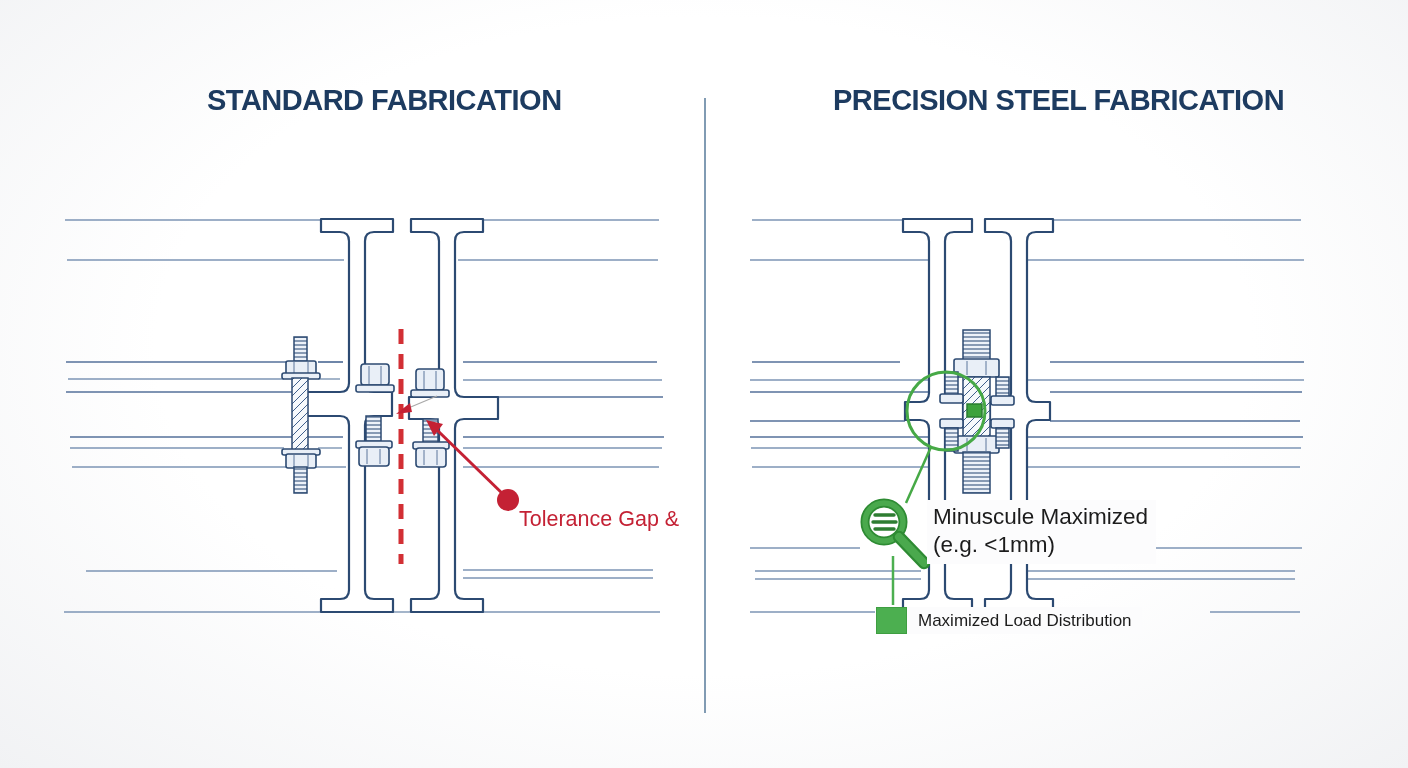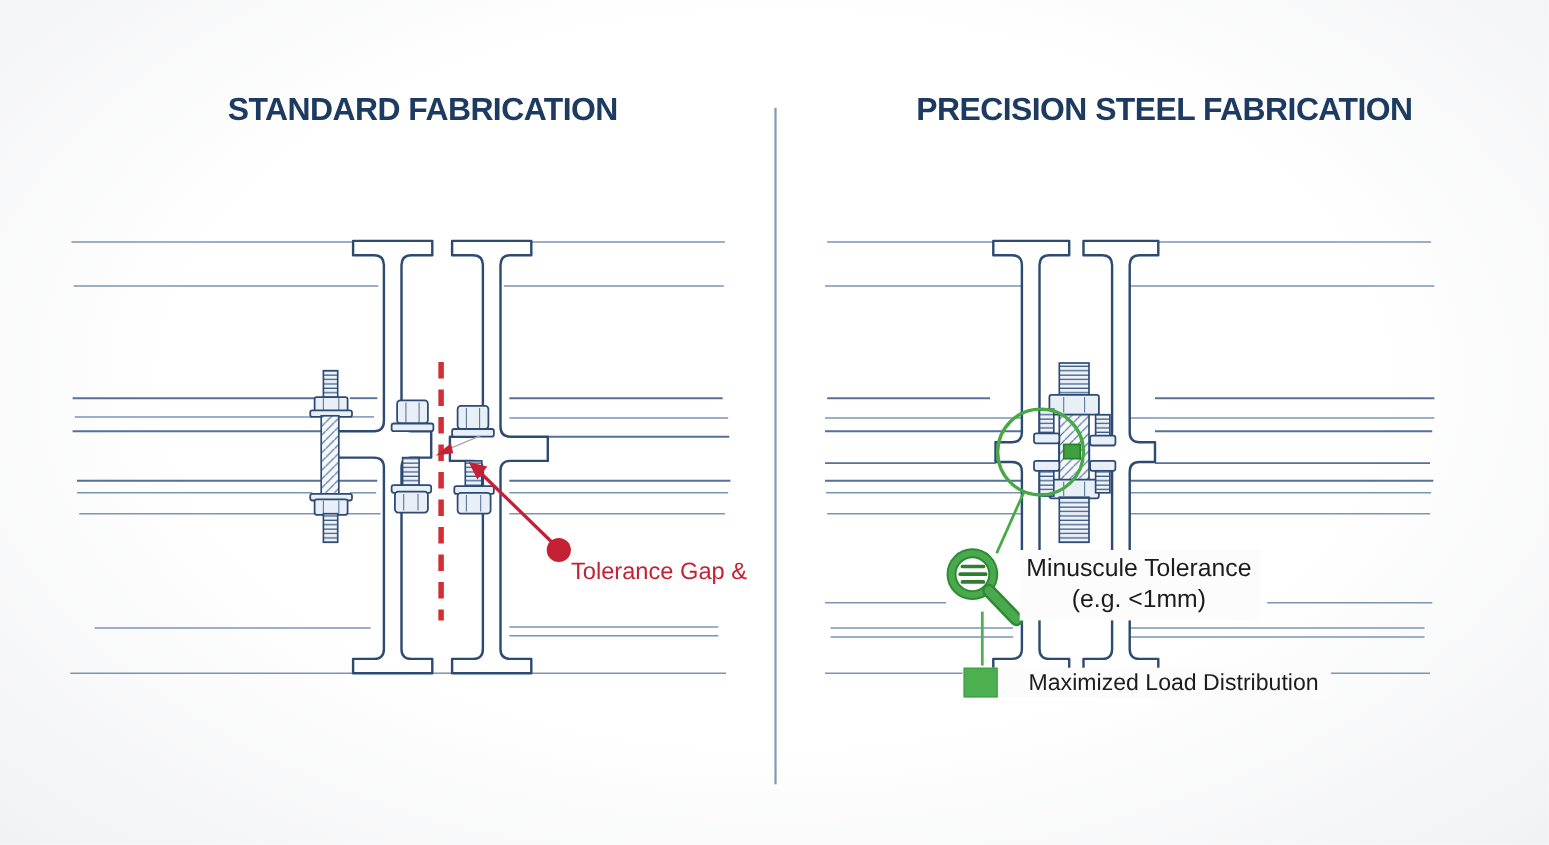--- a/index.html
+++ b/index.html
@@ -19,40 +19,40 @@
   .panel-title{
     position:absolute;top:84px;white-space:nowrap;
     font-size:29px;font-weight:700;letter-spacing:-0.5px;color:var(--navy);
   }
   #title-left{left:207px;}
   #title-right{left:833px;text-align:center;}
   .divider{
     position:absolute;left:704px;top:98px;width:2px;height:615px;
     background:var(--divider);opacity:.85;
   }
-  .callout{position:absolute;white-space:nowrap;text-align:center;}
+  .callout{position:absolute;white-space:nowrap;}
   .callout span{display:block;}
   #callout-red{
     left:519px;top:506px;color:var(--red);
     font-size:21.5px;line-height:27px;font-weight:400;
   }
   #callout-green{
     left:927px;top:500px;color:var(--ink);
     font-size:22.5px;line-height:28px;
     background:var(--bg);padding:3px 8px 5px 6px;
   }
   .legend-row{
     position:absolute;left:876px;top:607px;display:flex;align-items:center;
     background:var(--bg);padding-right:10px;
   }
   .legend-swatch{
     width:31px;height:27px;background:var(--green-legend);
     border:1px solid #3e9e41;flex:0 0 auto;
   }
-  .legend-label{margin-left:28px;color:var(--ink);font-size:21px;white-space:nowrap;}
+  .legend-label{margin-left:11px;color:var(--ink);font-size:17px;white-space:nowrap;}
   
   .ln{stroke:var(--line);stroke-width:1.4;fill:none;}
   .lnd{stroke:var(--line-d);stroke-width:1.7;fill:none;}
   .steel{fill:#ffffff;stroke:var(--steel);stroke-width:2.2;stroke-linejoin:round;}
   .bolt{fill:#e9eff7;stroke:var(--steel);stroke-width:1.6;}
   .outl{stroke:var(--steel);stroke-width:1.5;}
   .fct{stroke:#5c779c;stroke-width:1;fill:none;}
   .redfill{fill:var(--red);}
   .redln{stroke:var(--red);stroke-width:3;fill:none;}
   .grayln{stroke:#a9a9a9;stroke-width:1.2;fill:none;}
@@ -238,21 +238,21 @@
   <div class="divider"></div>
 
   <div class="panel-title" id="title-left">STANDARD FABRICATION</div>
   <div class="panel-title" id="title-right">PRECISION STEEL FABRICATION</div>
 
   <div class="callout" id="callout-red">
     <span>Tolerance Gap &amp;</span>
   </div>
 
   <div class="callout" id="callout-green">
-    <span>Minuscule Tolerance</span>
+    <span>Minuscule Maximized</span>
     <span>(e.g. &lt;1mm)</span>
   </div>
 
   <div class="legend-row">
     <div class="legend-swatch"></div>
     <div class="legend-label">Maximized Load Distribution</div>
   </div>
 
 </div>
 

